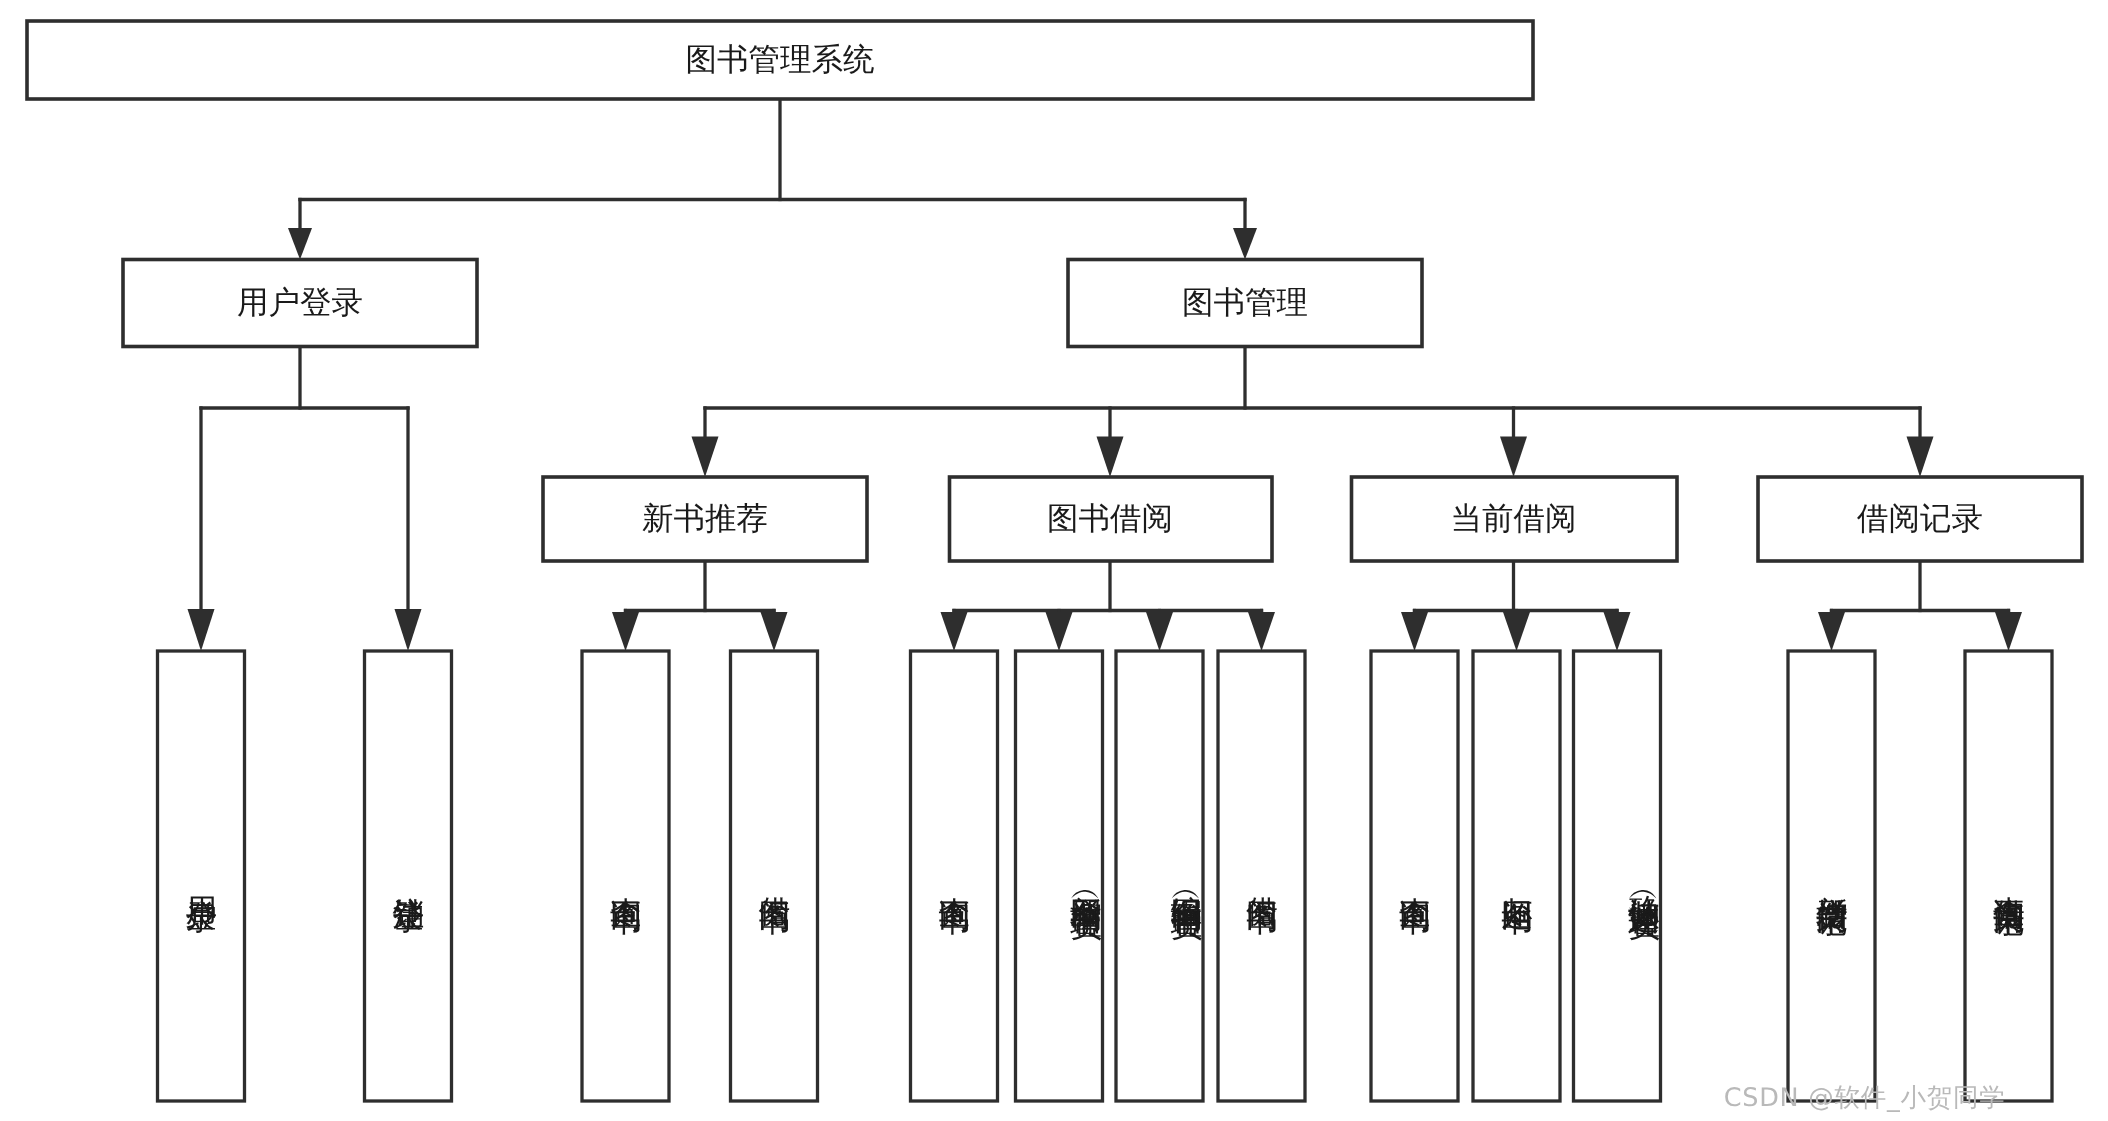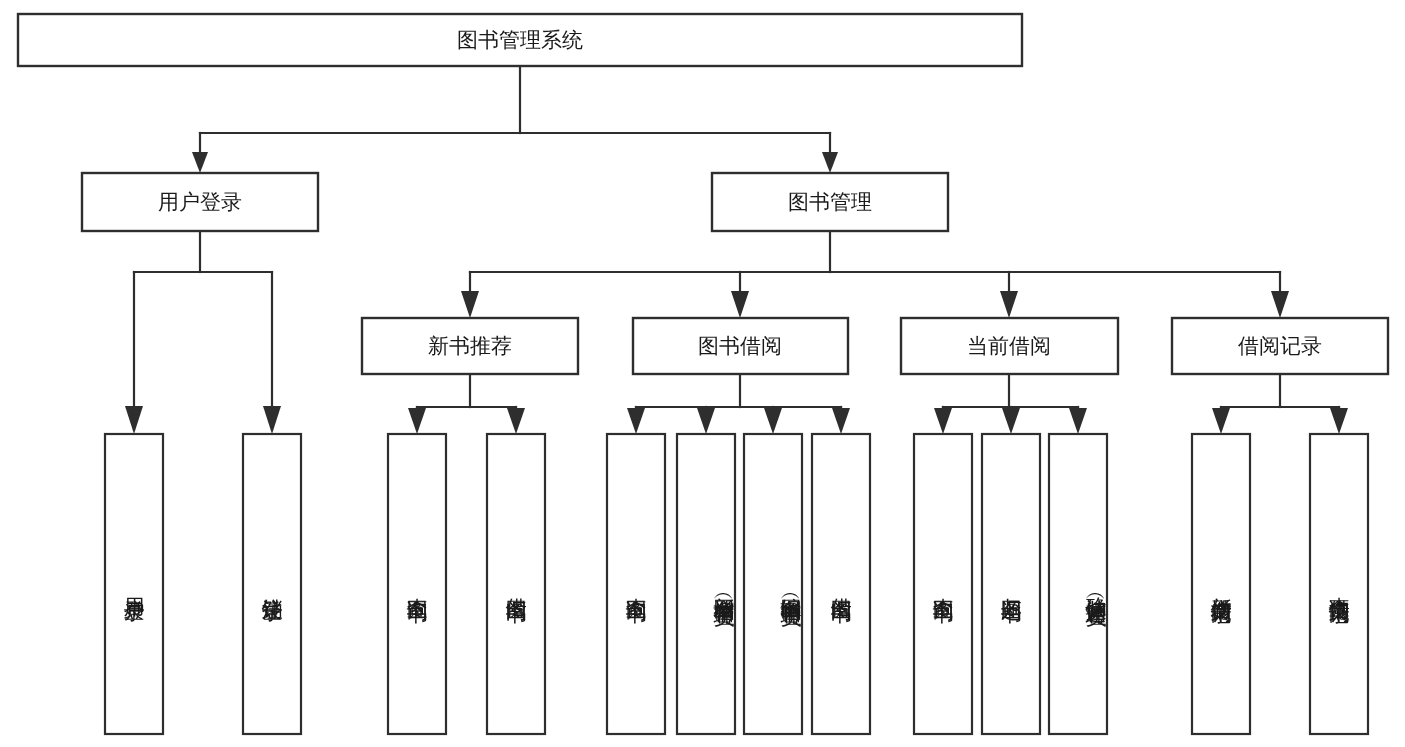--- a/index.html
+++ b/index.html
@@ -212,14 +212,15 @@
   <div class="leaf-label" style="left:744px; top:434px; width:58px; height:300px; align-items:flex-start; padding-top:6px; box-sizing:border-box;">编辑图书（管理员）</div>
   <div class="leaf-label" style="left:812px; top:434px; width:58px; height:300px;">借阅图书</div>
 
   <div class="leaf-label" style="left:914px; top:434px; width:58px; height:300px;">查询图书</div>
   <div class="leaf-label" style="left:982px; top:434px; width:58px; height:300px;">归还图书</div>
   <div class="leaf-label" style="left:1049px; top:434px; width:58px; height:300px; align-items:flex-start; padding-top:6px; box-sizing:border-box;">确认归还（管理员）</div>
 
   <div class="leaf-label" style="left:1192px; top:434px; width:58px; height:300px;">新增借阅记录</div>
   <div class="leaf-label" style="left:1310px; top:434px; width:58px; height:300px;">查询借阅记录</div>
 
+  <div id="watermark">CSDN @软件_小贺同学</div>
 
 </div>
 
 </body></html>

